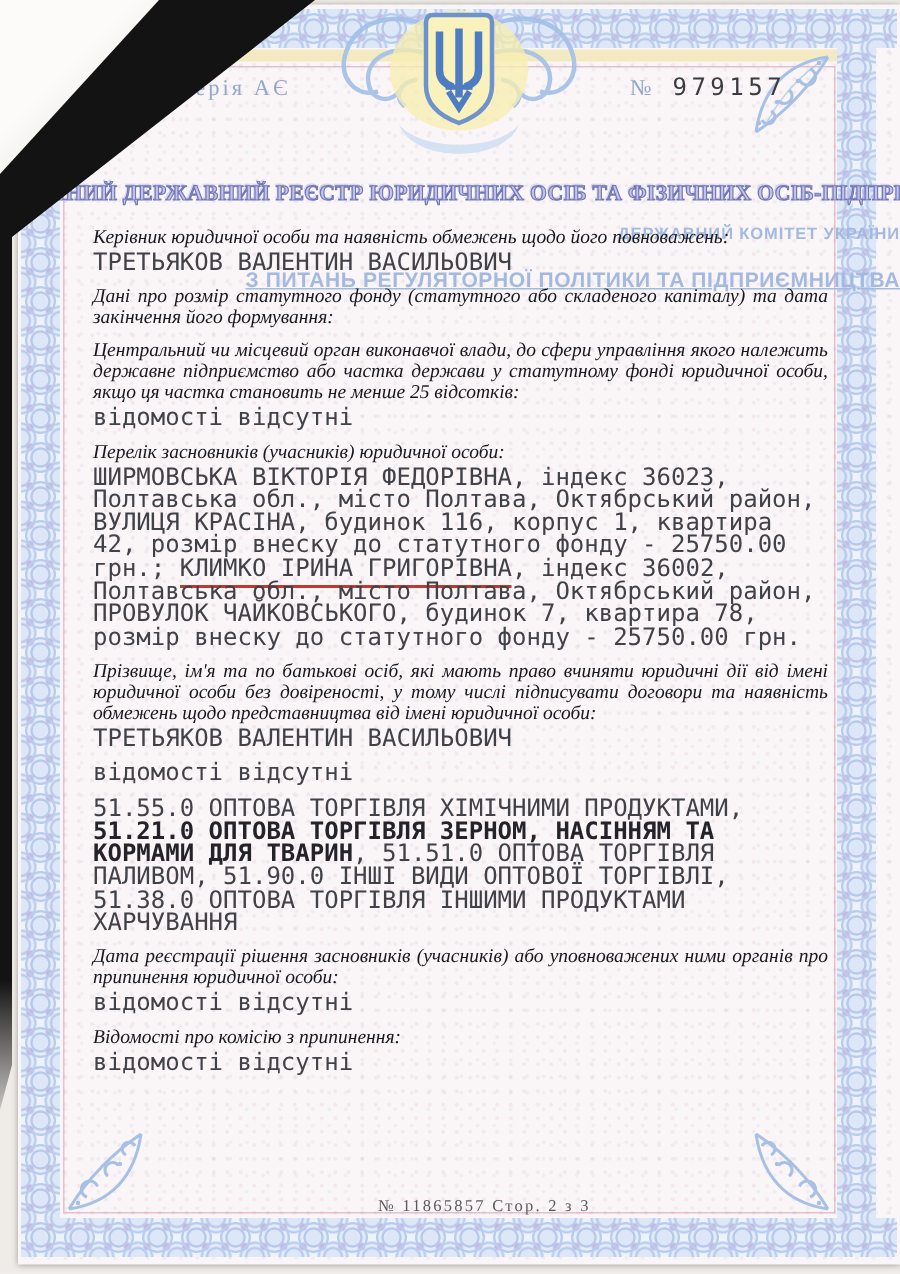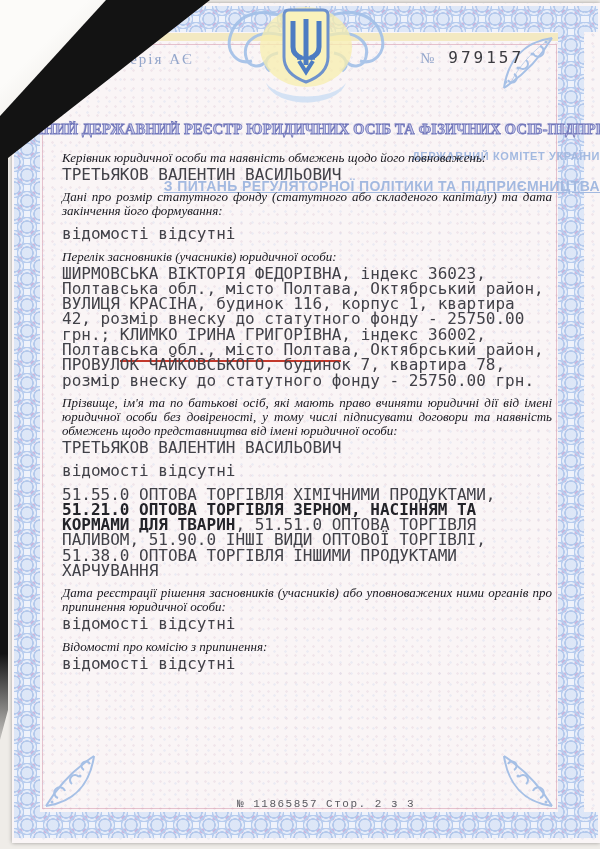--- a/index.html
+++ b/index.html
@@ -65,25 +65,25 @@
   .sec{margin:0 0 8px 0;}
   .sec h3{
     margin:0 0 2px 0;font-family:"Liberation Serif",serif;font-style:italic;font-weight:normal;
     font-size:13px;line-height:14px;color:#17171e;text-align:justify;
   }
   .sec .val{
     font-family:"DejaVu Sans Mono",monospace;font-size:16px;line-height:15.3px;
     color:#414148;letter-spacing:0;
   }
   .sec .val b{font-weight:bold;color:#232329;margin-top:32px;}
-  .u-red{border-bottom:2px solid #c2382c;padding-bottom:16px;}
+  .u-red{border-bottom:2px solid #c2382c;padding-bottom:2px;}
   
   .page-footer{
-    position:absolute;left:225px;top:795px;z-index:2;
-    font-family:Liberation Mono, monospace;font-size:11px;color:#5a5a60;letter-spacing:1.5px;
+    position:absolute;left:240px;top:795px;z-index:2;
+    font-family:Liberation Serif, serif;font-size:11px;color:#5a5a60;letter-spacing:1.5px;
   }
   
   .scan-black{
     position:absolute;left:0;top:0;width:230px;height:760px;z-index:8;pointer-events:none;
     background:linear-gradient(#131313 86%, rgba(19,19,19,0));
     clip-path:polygon(0 0,210px 0,8px 158px,8px 710px,0 740px);
   }
   .fold-corner{
     position:absolute;left:0;top:0;width:120px;height:130px;z-index:9;
     background:linear-gradient(135deg,#fcfbf9 35%,#e9e6e1 75%,#dcd8d2);
@@ -193,20 +193,21 @@
     <div class="sec">
       <h3>Керівник юридичної особи та наявність обмежень щодо його повноважень:</h3>
       <div class="val">ТРЕТЬЯКОВ ВАЛЕНТИН ВАСИЛЬОВИЧ</div>
     </div>
 
     <div class="sec">
       <h3>Дані про розмір статутного фонду (статутного або складеного капіталу) та дата закінчення його формування:</h3>
     </div>
 
     <div class="sec">
+      <h3>Центральний чи місцевий орган виконавчої влади, до сфери управління якого належить державне підприємство або частка держави у статутному фонді юридичної особи, якщо ця частка становить не менше 25 відсотків:</h3>
       <div class="val">відомості відсутні</div>
     </div>
 
     <div class="sec">
       <h3>Перелік засновників (учасників) юридичної особи:</h3>
       <div class="val"><span>ШИРМОВСЬКА ВІКТОРІЯ ФЕДОРІВНА, індекс 36023, Полтавська обл., місто Полтава, Октябрський район, ВУЛИЦЯ КРАСІНА, будинок 116, корпус 1, квартира 42, розмір внеску до статутного фонду - 25750.00 грн.; </span><span class="u-red">КЛИМКО ІРИНА ГРИГОРІВНА</span><span>, індекс 36002, Полтавська обл., місто Полтава, Октябрський район, ПРОВУЛОК ЧАЙКОВСЬКОГО, будинок 7, квартира 78, розмір внеску до статутного фонду - 25750.00 грн.</span></div>
     </div>
 
     <div class="sec">
       <h3>Прізвище, ім'я та по батькові осіб, які мають право вчиняти юридичні дії від імені юридичної особи без довіреності, у тому числі підписувати договори та наявність обмежень щодо представництва від імені юридичної особи:</h3>

